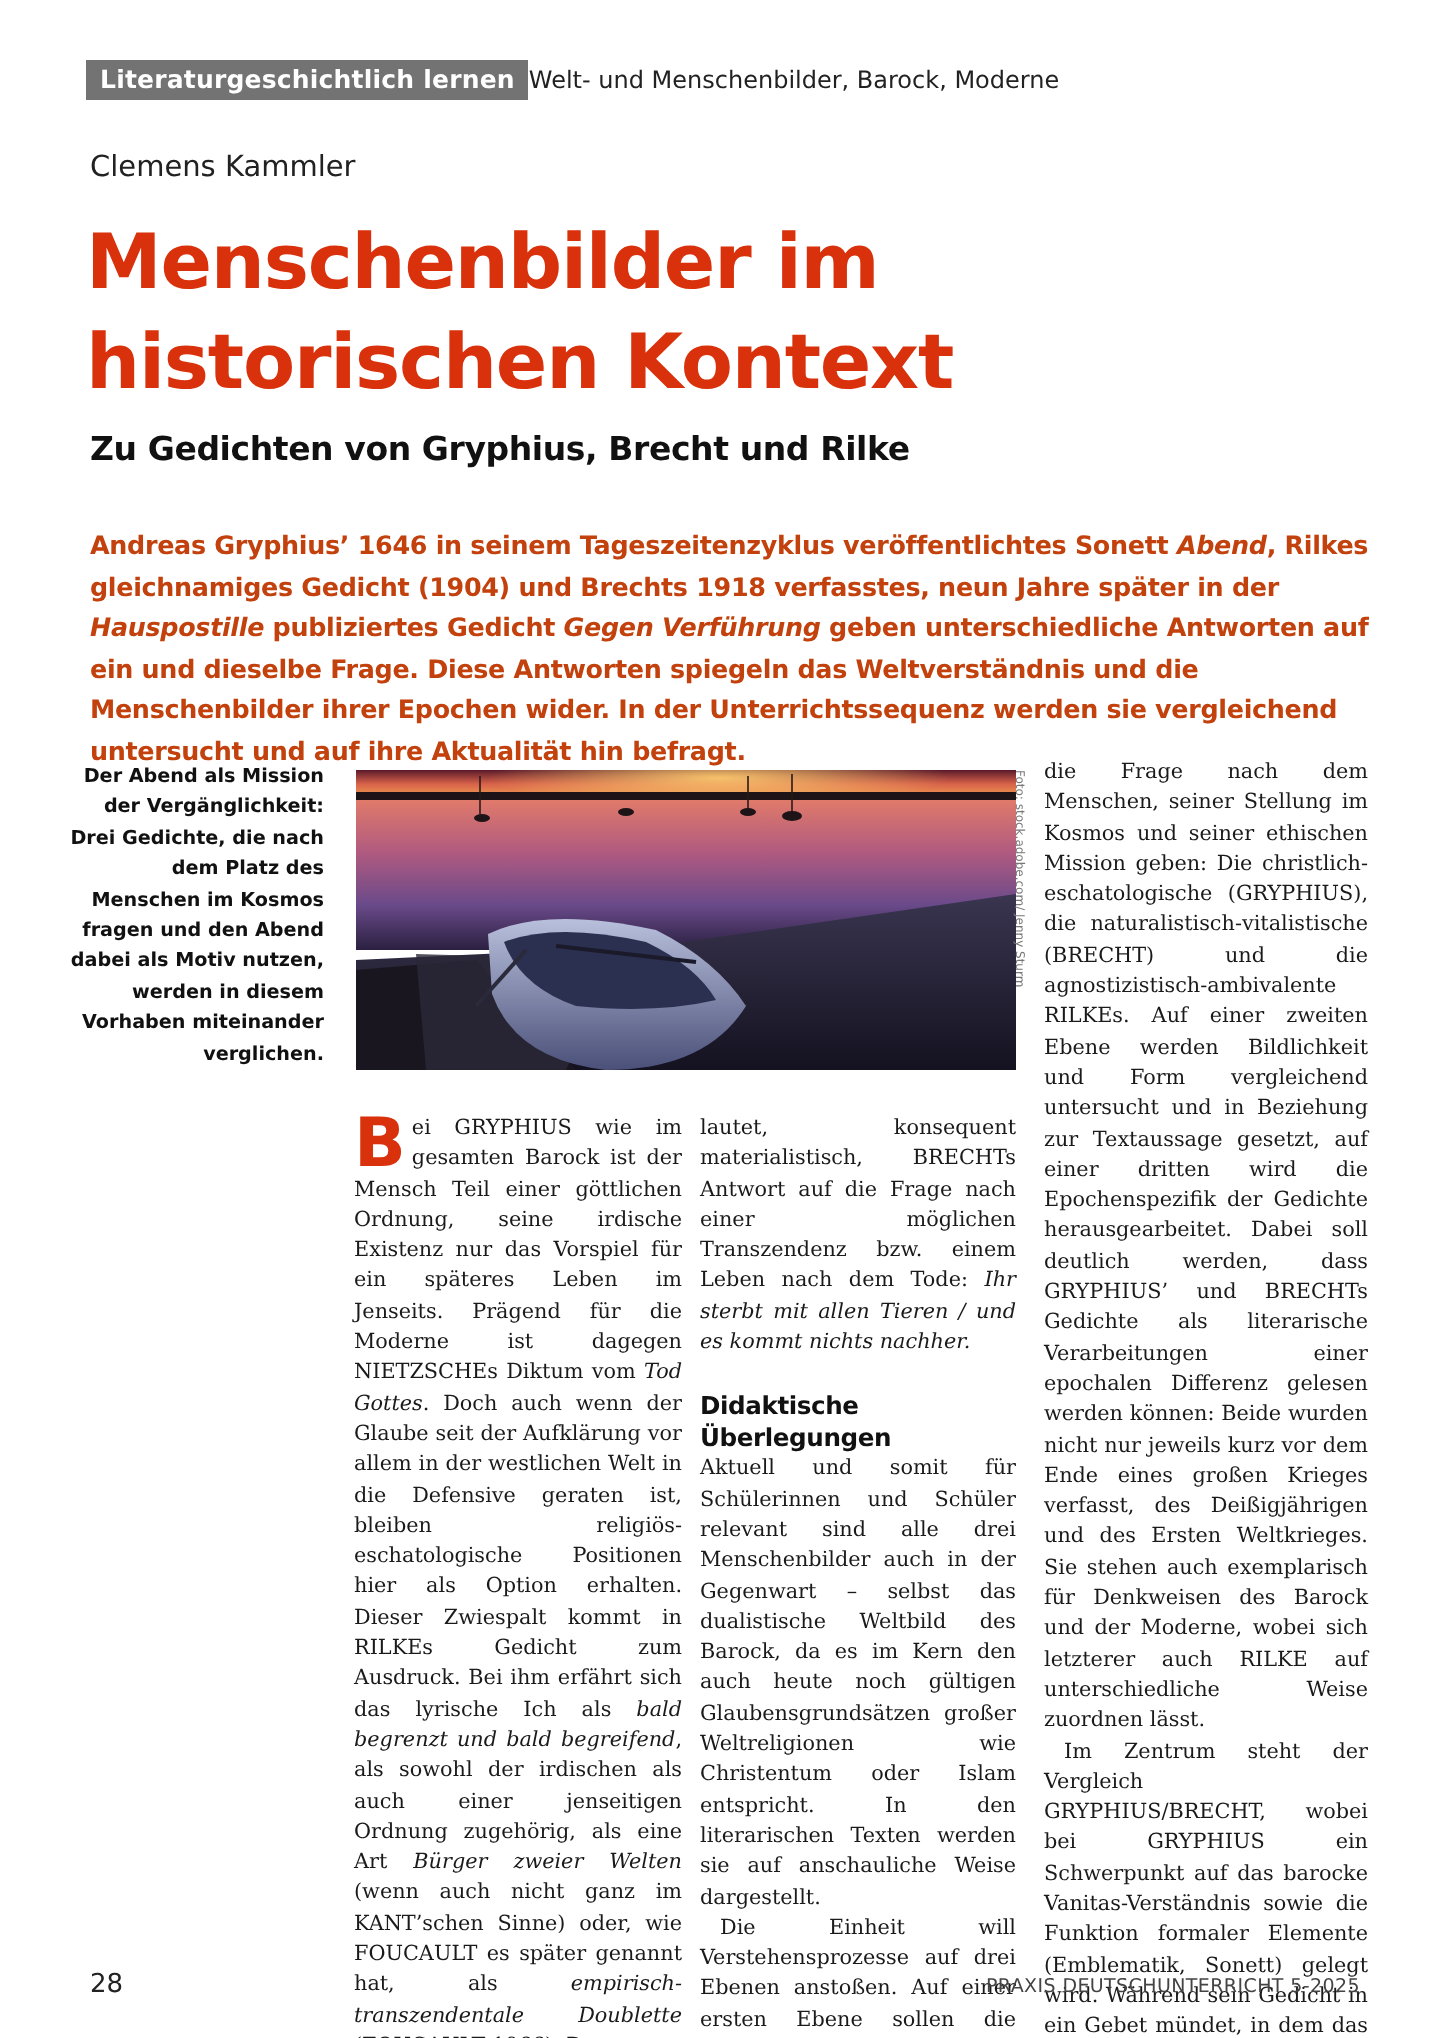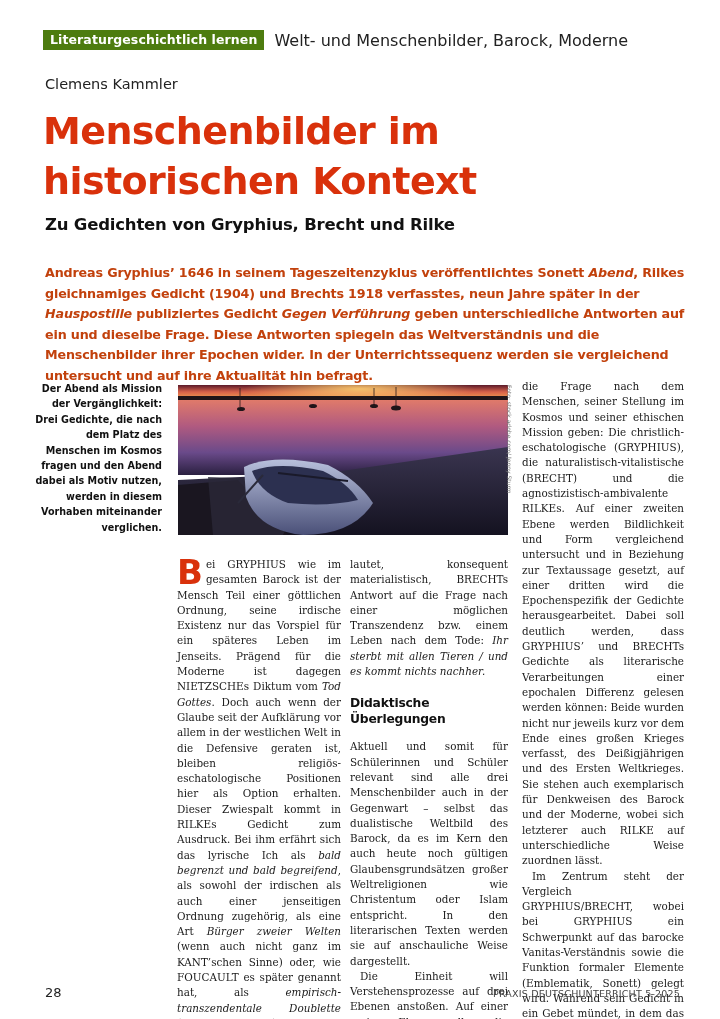--- a/index.html
+++ b/index.html
@@ -1,21 +1,21 @@
 <!DOCTYPE html>
 <html><head>
   <meta charset="utf-8">
   <style>
     * { box-sizing: border-box; margin: 0; padding: 0; }
     html, body { width: 720px; height: 1019px; background: #ffffff; overflow: hidden; }
     body { position: relative; font-family: "DejaVu Sans", sans-serif; color: #1a1a1a; }
 
     .kicker { position: absolute; left: 43px; top: 30px; display: flex; align-items: center; }
-    .kicker-label { background: #4d7c0f; color: #fff; font-family: "DejaVu Sans", sans-serif; font-weight: bold; font-size: 12.5px; padding: 2px 7px 3px 7px; letter-spacing: 0.1px; }
-    .kicker-topics { margin-left: 10px; font-size: 16px; color: #222; }
+    .kicker-label { background: #737373; color: #fff; font-family: "DejaVu Sans", sans-serif; font-weight: bold; font-size: 12.5px; padding: 2px 7px 3px 7px; letter-spacing: 0.1px; }
+    .kicker-topics { font-size: 12px; color: #222; }
 
     .author { position: absolute; left: 45px; top: 76px; font-size: 14.5px; color: #222; }
 
     .title { position: absolute; left: 43px; top: 106px; font-family: "DejaVu Sans", sans-serif; font-weight: bold; color: #d9310b; font-size: 38px; line-height: 50px; letter-spacing: -0.6px; }
 
     .subtitle { position: absolute; left: 45px; top: 215px; font-weight: bold; font-size: 16.5px; color: #111; letter-spacing: -0.2px; }
 
     .lead { position: absolute; left: 45px; top: 263px; width: 640px; font-weight: bold; font-size: 12.7px; line-height: 20.5px; color: #c2410c; letter-spacing: -0.15px; }
     .lead em { font-style: italic; }
 
@@ -29,21 +29,21 @@
     .col { position: absolute; font-family: "DejaVu Serif", serif; font-size: 10.4px; line-height: 15.3px; color: #1a1a1a; text-align: justify; hyphens: manual; }
     .col p { margin: 0; }
     .col p.indent { text-indent: 10px; }
     .col em { font-style: italic; }
     .col-1 { left: 177px; top: 557px; width: 164px; }
     .col-2 { left: 350px; top: 557px; width: 158px; }
     .col-3 { left: 522px; top: 379px; width: 162px; }
 
     .dropcap { float: left; font-family: "DejaVu Sans", sans-serif; font-weight: bold; color: #d9310b; font-size: 34px; line-height: 28px; margin: 1px 3px 0 0; }
 
-    .section-head { font-family: "DejaVu Sans", sans-serif; font-weight: bold; font-size: 12.3px; line-height: 16px; margin: 16px 0 12px 0; text-align: left; letter-spacing: -0.2px; color: #111; }
+    .section-head { font-family: "DejaVu Sans", sans-serif; font-weight: bold; font-size: 12.3px; line-height: 16px; margin: 16px 0 0 0; text-align: left; letter-spacing: -0.2px; color: #111; }
 
     .footer-page { position: absolute; left: 45px; top: 985px; font-size: 13px; color: #222; }
     .footer-mag { position: absolute; right: 40px; top: 988px; font-size: 9.5px; color: #444; letter-spacing: 0.2px; }
   </style>
 </head>
 <body>
 
 <div class="kicker">
   <span class="kicker-label">Literaturgeschichtlich lernen</span>
   <span class="kicker-topics">Welt- und Menschenbilder, Barock, Moderne</span>

